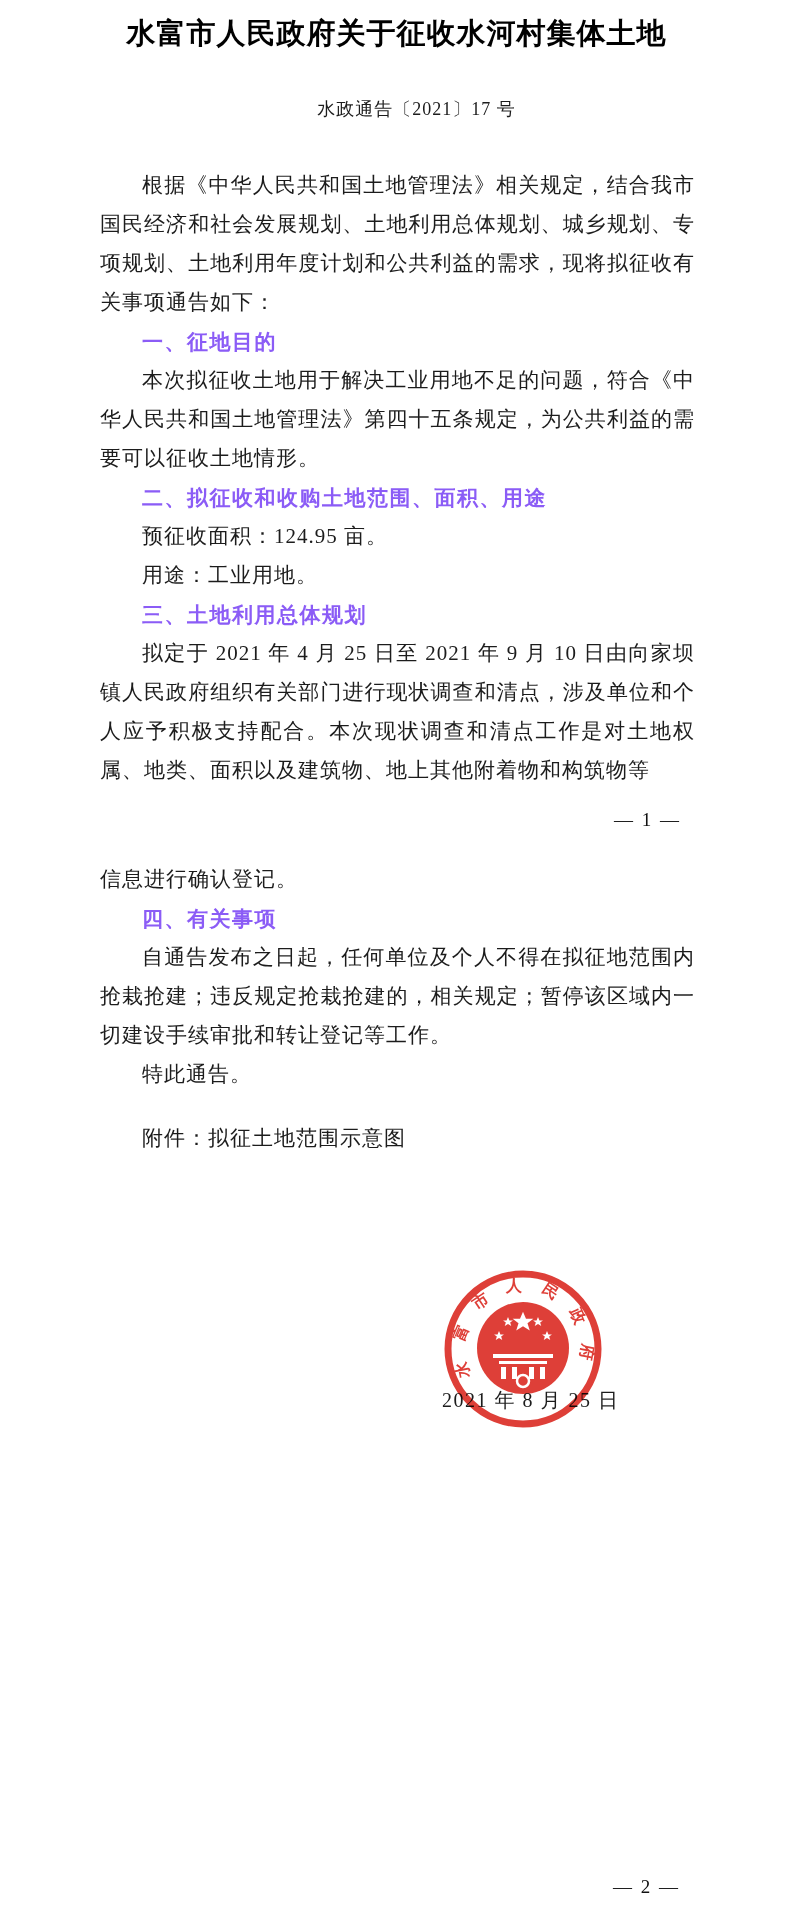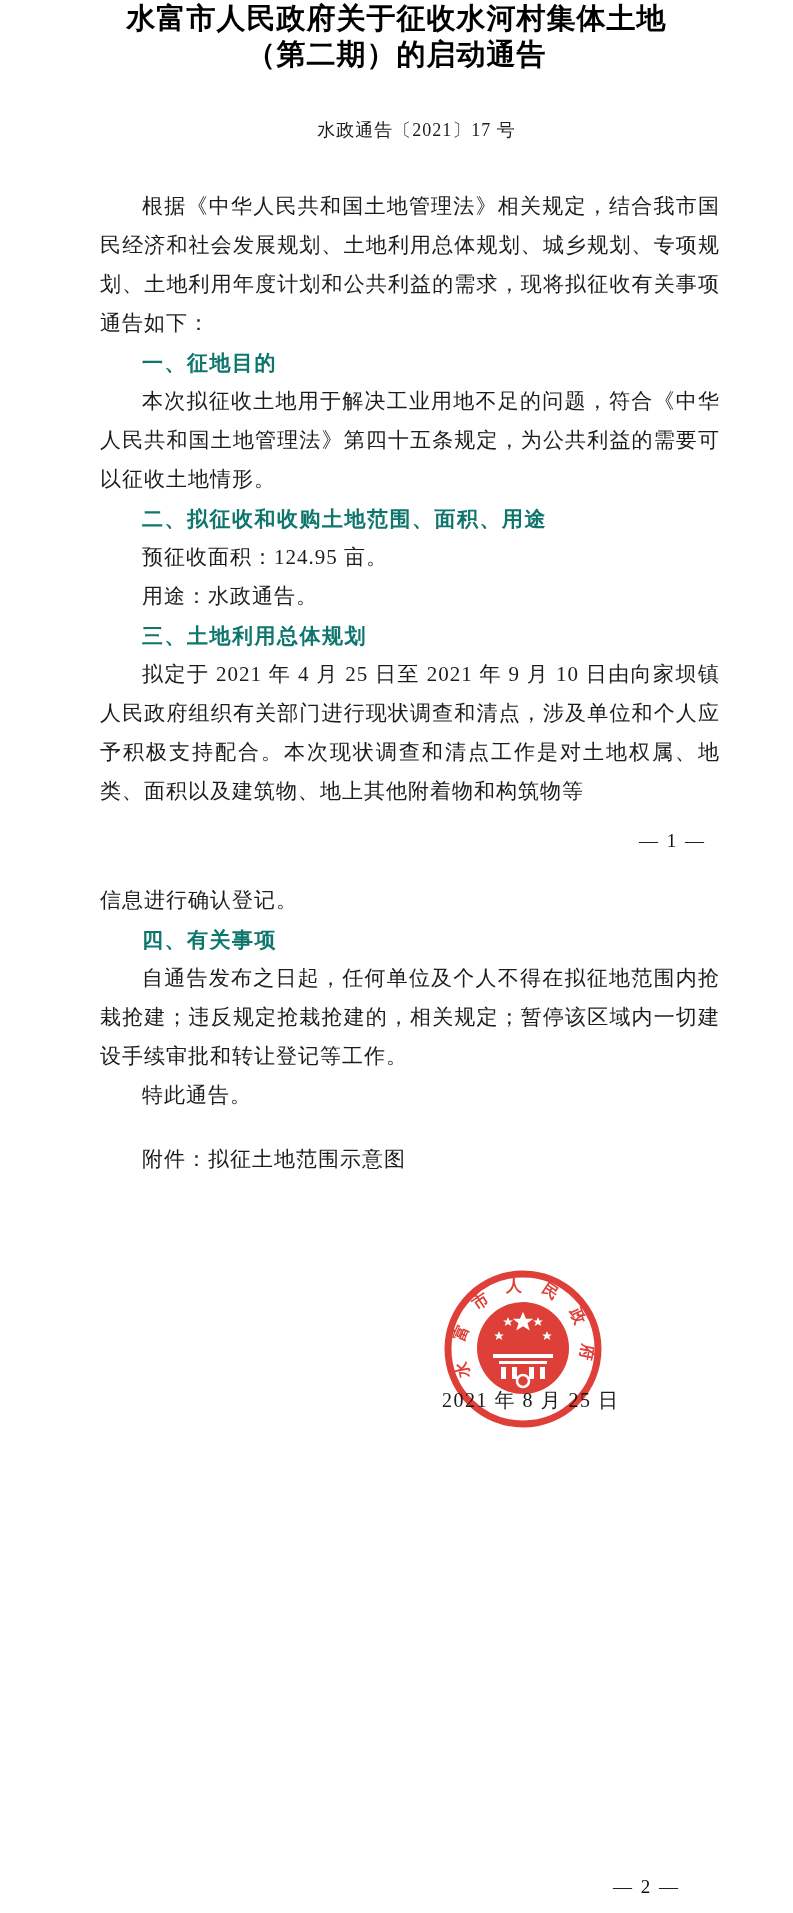--- a/index.html
+++ b/index.html
@@ -7,52 +7,53 @@
     position:relative;
     width:793px;height:1913px;
     margin:0 auto;
     background:#ffffff;
     overflow:hidden;
     font-family:"Liberation Serif","DejaVu Serif",serif;
     color:#1c1c1c;
   }
   .doc-title{
     margin:0;
+    padding-top:15px;
     text-align:center;
     font-size:29px;
     line-height:36px;
     font-weight:700;
     letter-spacing:1px;
     color:#000;
     font-family:"Liberation Serif","DejaVu Serif",serif;
   }
   .doc-title span{display:block;}
   .doc-number{
     margin-top:46px;
     text-align:center;
     font-size:18px;
     line-height:24px;
     letter-spacing:1px;
     padding-left:40px;
   }
   .doc-body{
-    margin:45px 73px 0 100px; 
+    margin:45px 98px 0 100px; 
     font-size:21px;
     line-height:39px;
     letter-spacing:1px;
     text-align:justify;
     text-justify:inter-character;
   }
   .block{margin:0;}
   .paragraph{text-indent:2em;}
   .continuation{text-indent:0;}
   .heading{
     text-indent:2em;
     font-weight:700;
-    color:#0f766e;
+    color:#8b5cf6;
     font-family:"Liberation Sans","DejaVu Sans",sans-serif;
     letter-spacing:1.5px;
   }
   .attachment{text-indent:2em;margin-top:25px;}
   .page_footer{
     text-align:right;
     text-indent:0;
     font-size:19px;
     line-height:20px;
     margin-top:20px;
@@ -86,32 +87,31 @@
     color:#111;
   }
 </style>
 </head>
 <body>
 
 <div class="page">
 
   <h1 class="doc-title">
     <span>水富市人民政府关于征收水河村集体土地</span>
-    <span>（第二期）的启动通告</span>
   </h1>
 
   <div class="doc-number">水政通告〔2021〕17 号</div>
 
   <div class="doc-body">
       <div class="block paragraph">根据《中华人民共和国土地管理法》相关规定，结合我市国民经济和社会发展规划、土地利用总体规划、城乡规划、专项规划、土地利用年度计划和公共利益的需求，现将拟征收有关事项通告如下：</div>
       <div class="block heading">一、征地目的</div>
       <div class="block paragraph">本次拟征收土地用于解决工业用地不足的问题，符合《中华人民共和国土地管理法》第四十五条规定，为公共利益的需要可以征收土地情形。</div>
       <div class="block heading">二、拟征收和收购土地范围、面积、用途</div>
       <div class="block paragraph">预征收面积：124.95 亩。</div>
-      <div class="block paragraph">用途：水政通告。</div>
+      <div class="block paragraph">用途：工业用地。</div>
       <div class="block heading">三、土地利用总体规划</div>
       <div class="block paragraph">拟定于 2021 年 4 月 25 日至 2021 年 9 月 10 日由向家坝镇人民政府组织有关部门进行现状调查和清点，涉及单位和个人应予积极支持配合。本次现状调查和清点工作是对土地权属、地类、面积以及建筑物、地上其他附着物和构筑物等</div>
       <div class="block page_footer">— 1 —</div>
       <div class="block continuation">信息进行确认登记。</div>
       <div class="block heading">四、有关事项</div>
       <div class="block paragraph">自通告发布之日起，任何单位及个人不得在拟征地范围内抢栽抢建；违反规定抢栽抢建的，相关规定；暂停该区域内一切建设手续审批和转让登记等工作。</div>
       <div class="block paragraph">特此通告。</div>
       <div class="block attachment">附件：拟征土地范围示意图</div>
     </div>
 

